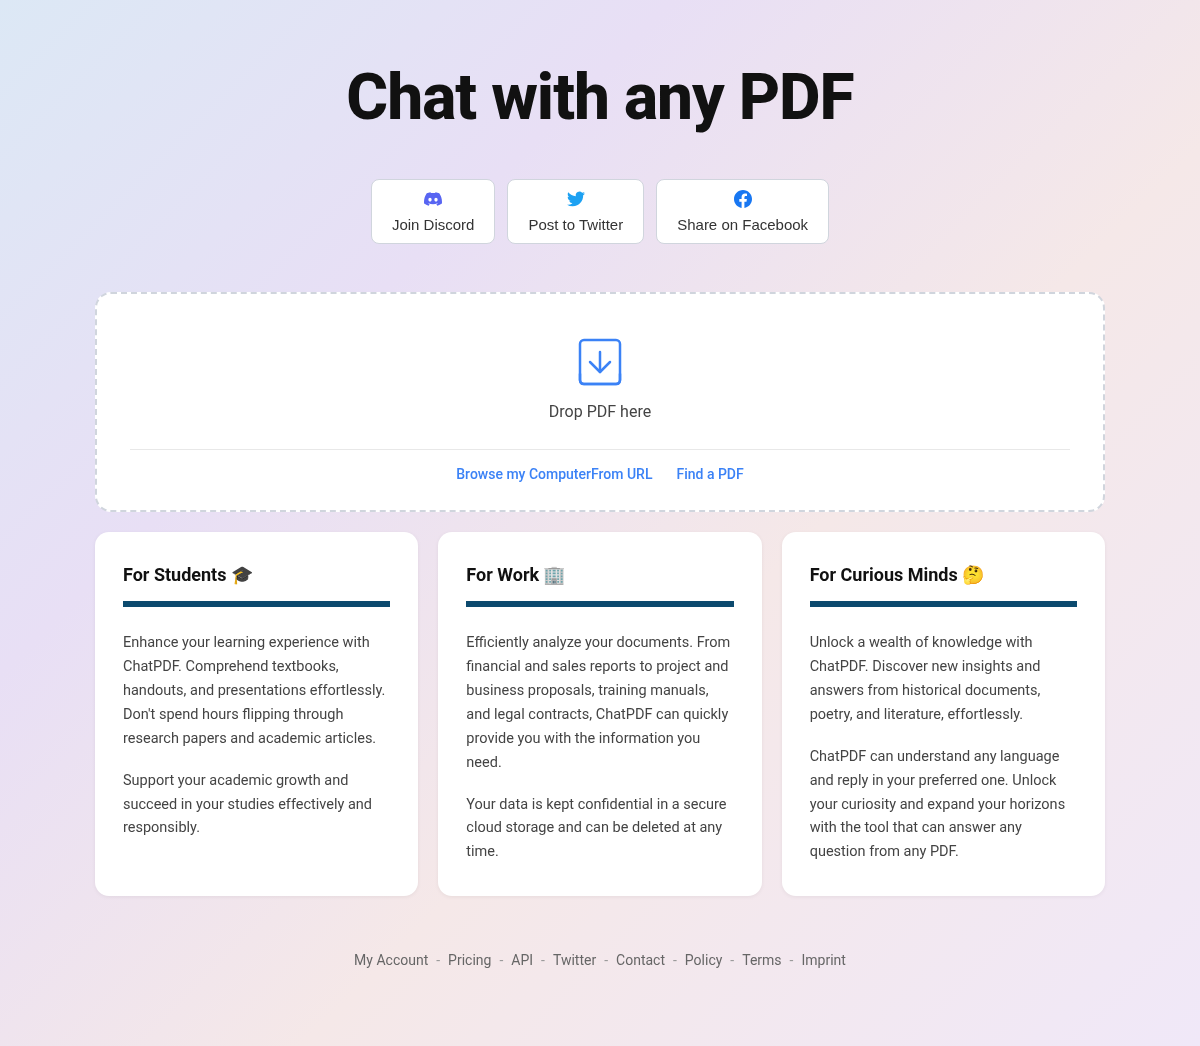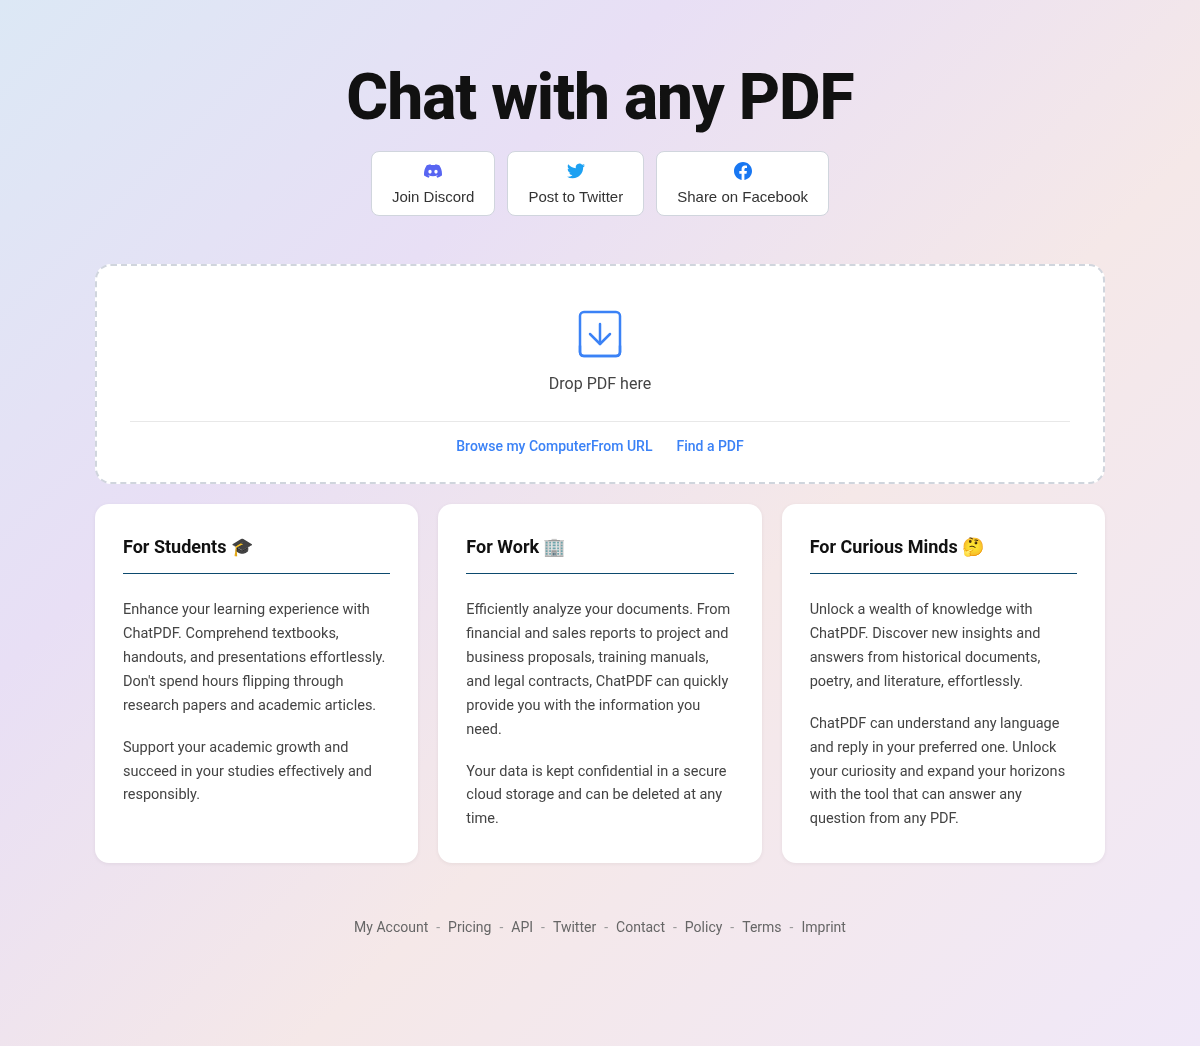--- a/index.html
+++ b/index.html
@@ -17,21 +17,21 @@
       flex-direction: column;
       align-items: center;
       padding: 60px 40px 40px;
     }
 
     .hero-title {
       font-size: 64px;
       font-weight: 800;
       color: #111;
       text-align: center;
-      margin-bottom: 16px;
+      margin-bottom: 44px;
       letter-spacing: -1px;
     }
 
     .action-buttons {
       display: flex;
       gap: 12px;
       margin-bottom: 48px;
       flex-wrap: wrap;
       justify-content: center;
     }
@@ -149,21 +149,21 @@
       padding: 32px 28px;
       box-shadow: 0 1px 4px rgba(0,0,0,0.06);
     }
 
     .card-title {
       font-size: 18px;
       font-weight: 700;
       color: #111;
       margin-bottom: 24px;
       padding-bottom: 16px;
-      border-bottom: 1px solid #0c4a6e;
+      border-bottom: 6px solid #0c4a6e;
     }
 
     .card-body p {
       font-size: 14.5px;
       line-height: 1.65;
       color: #444;
       margin-bottom: 18px;
     }
 
     .card-body p:last-child {

